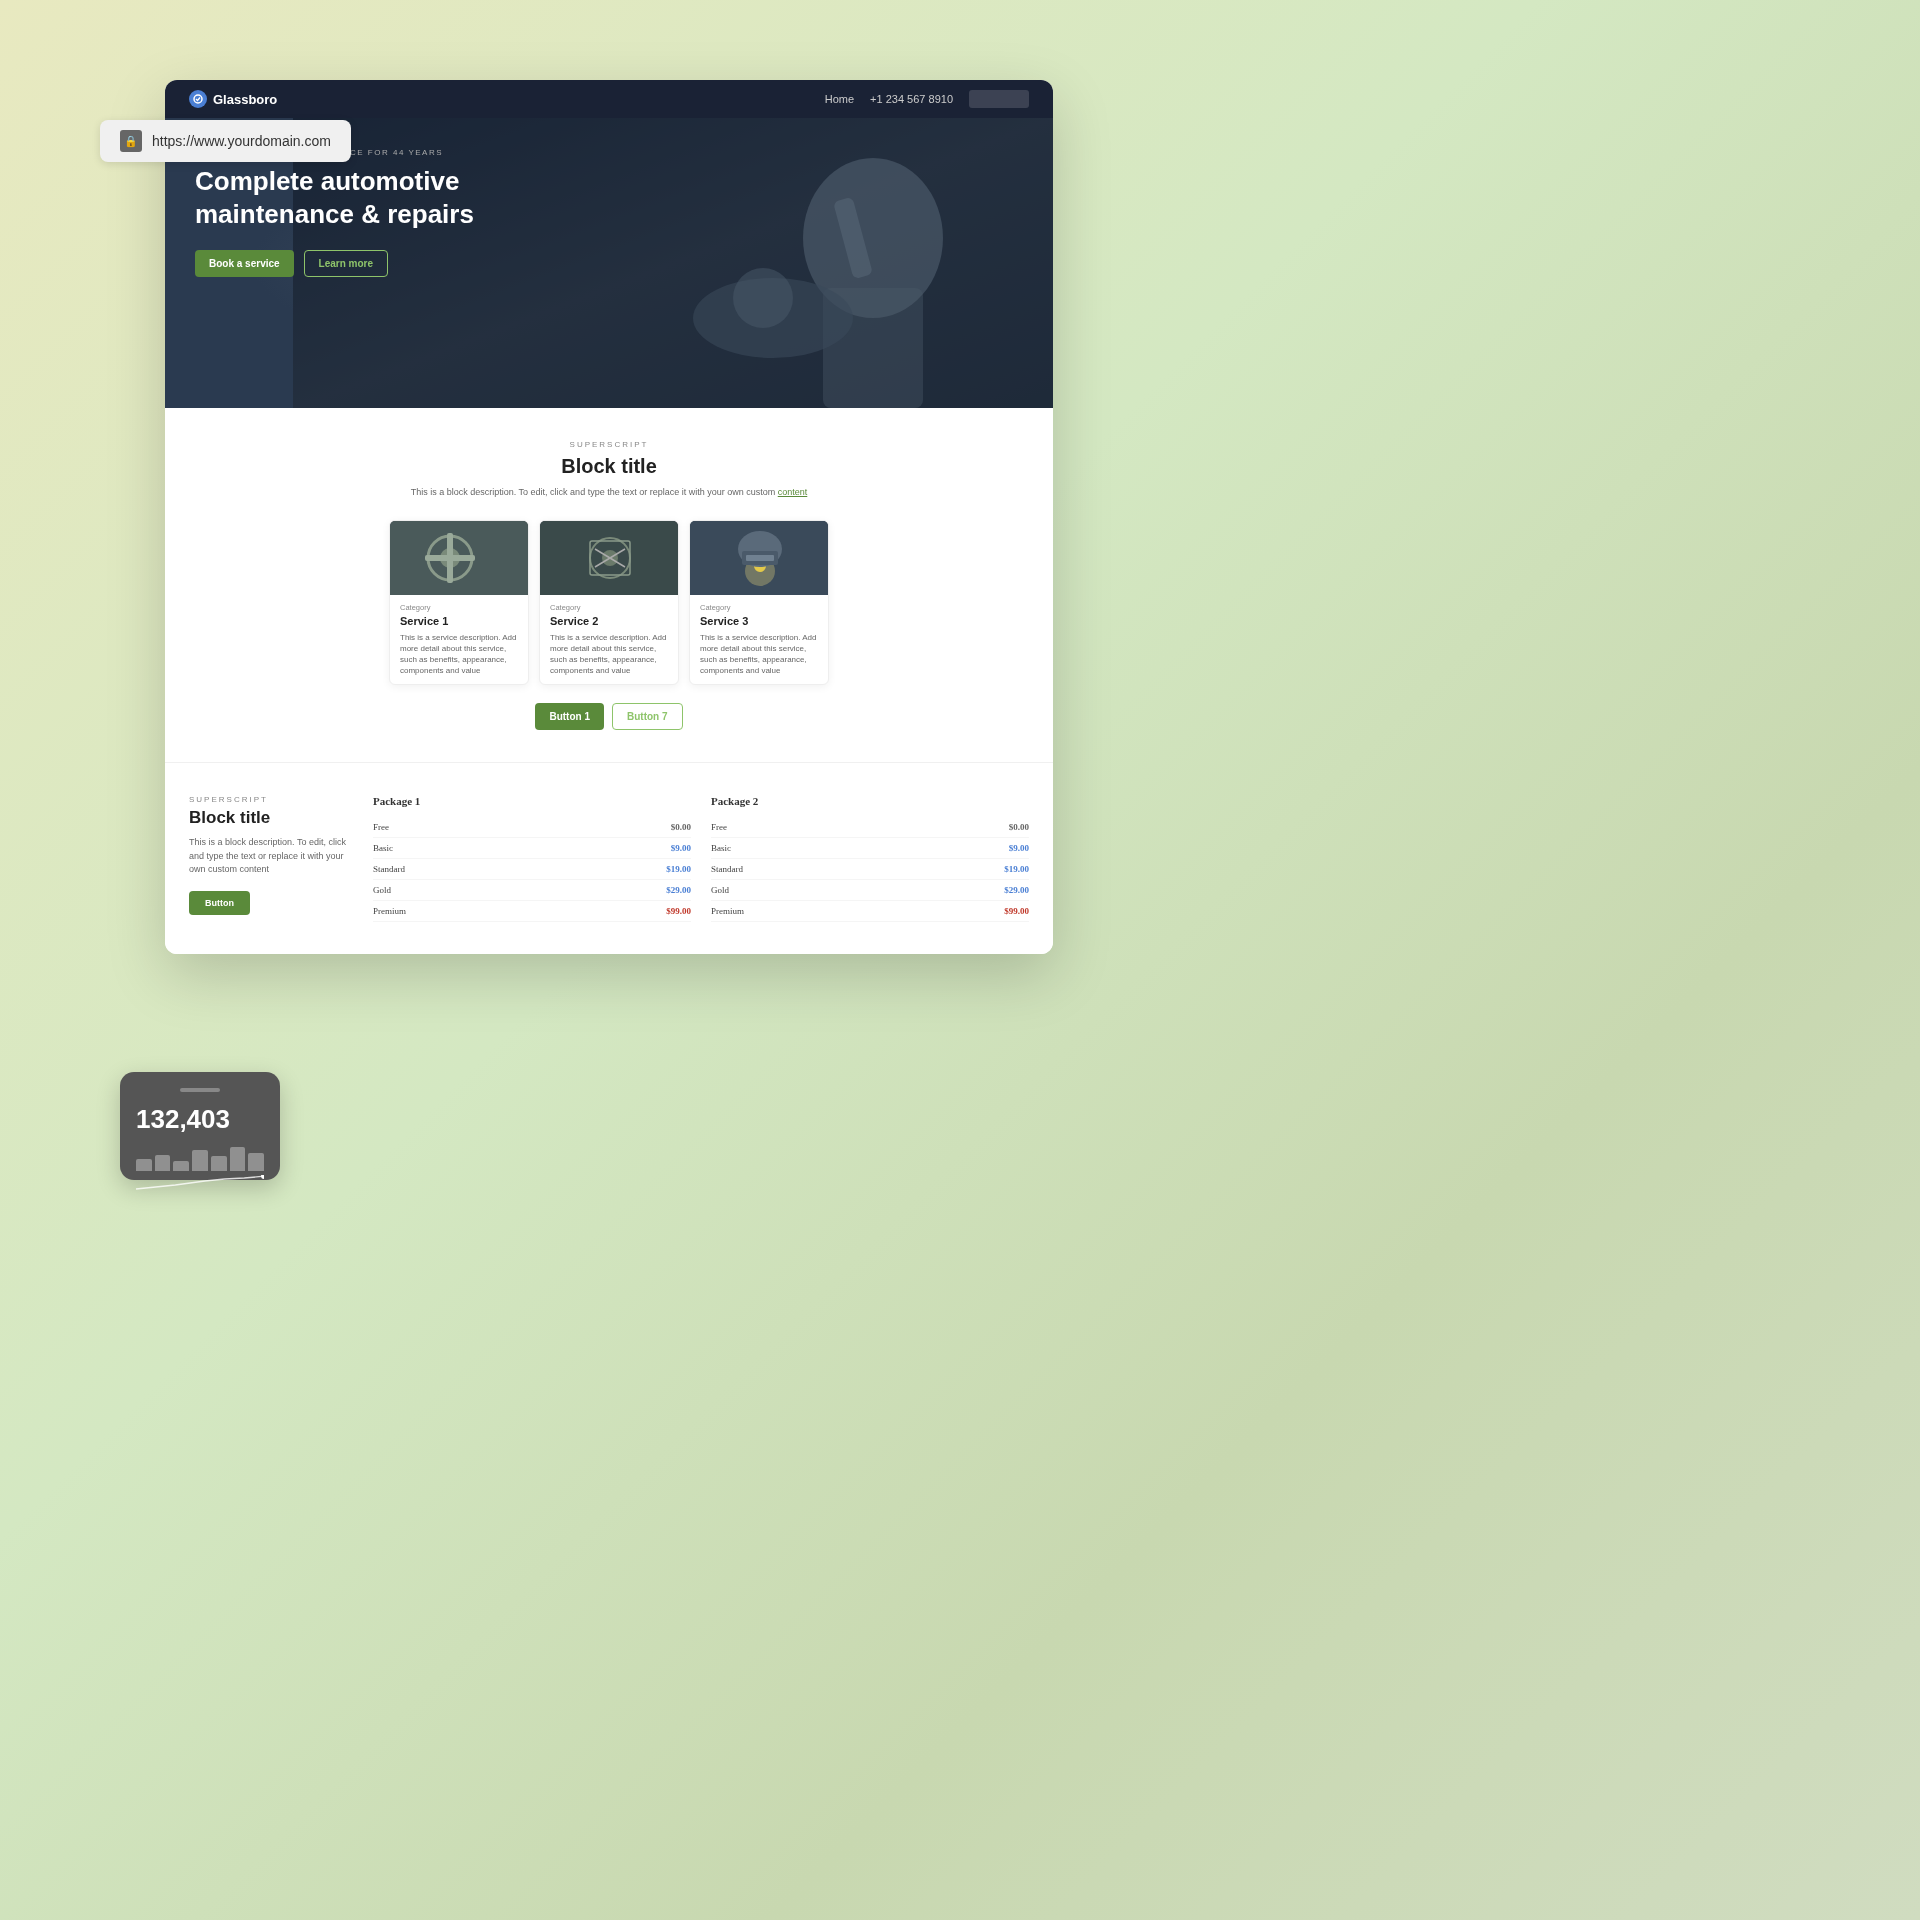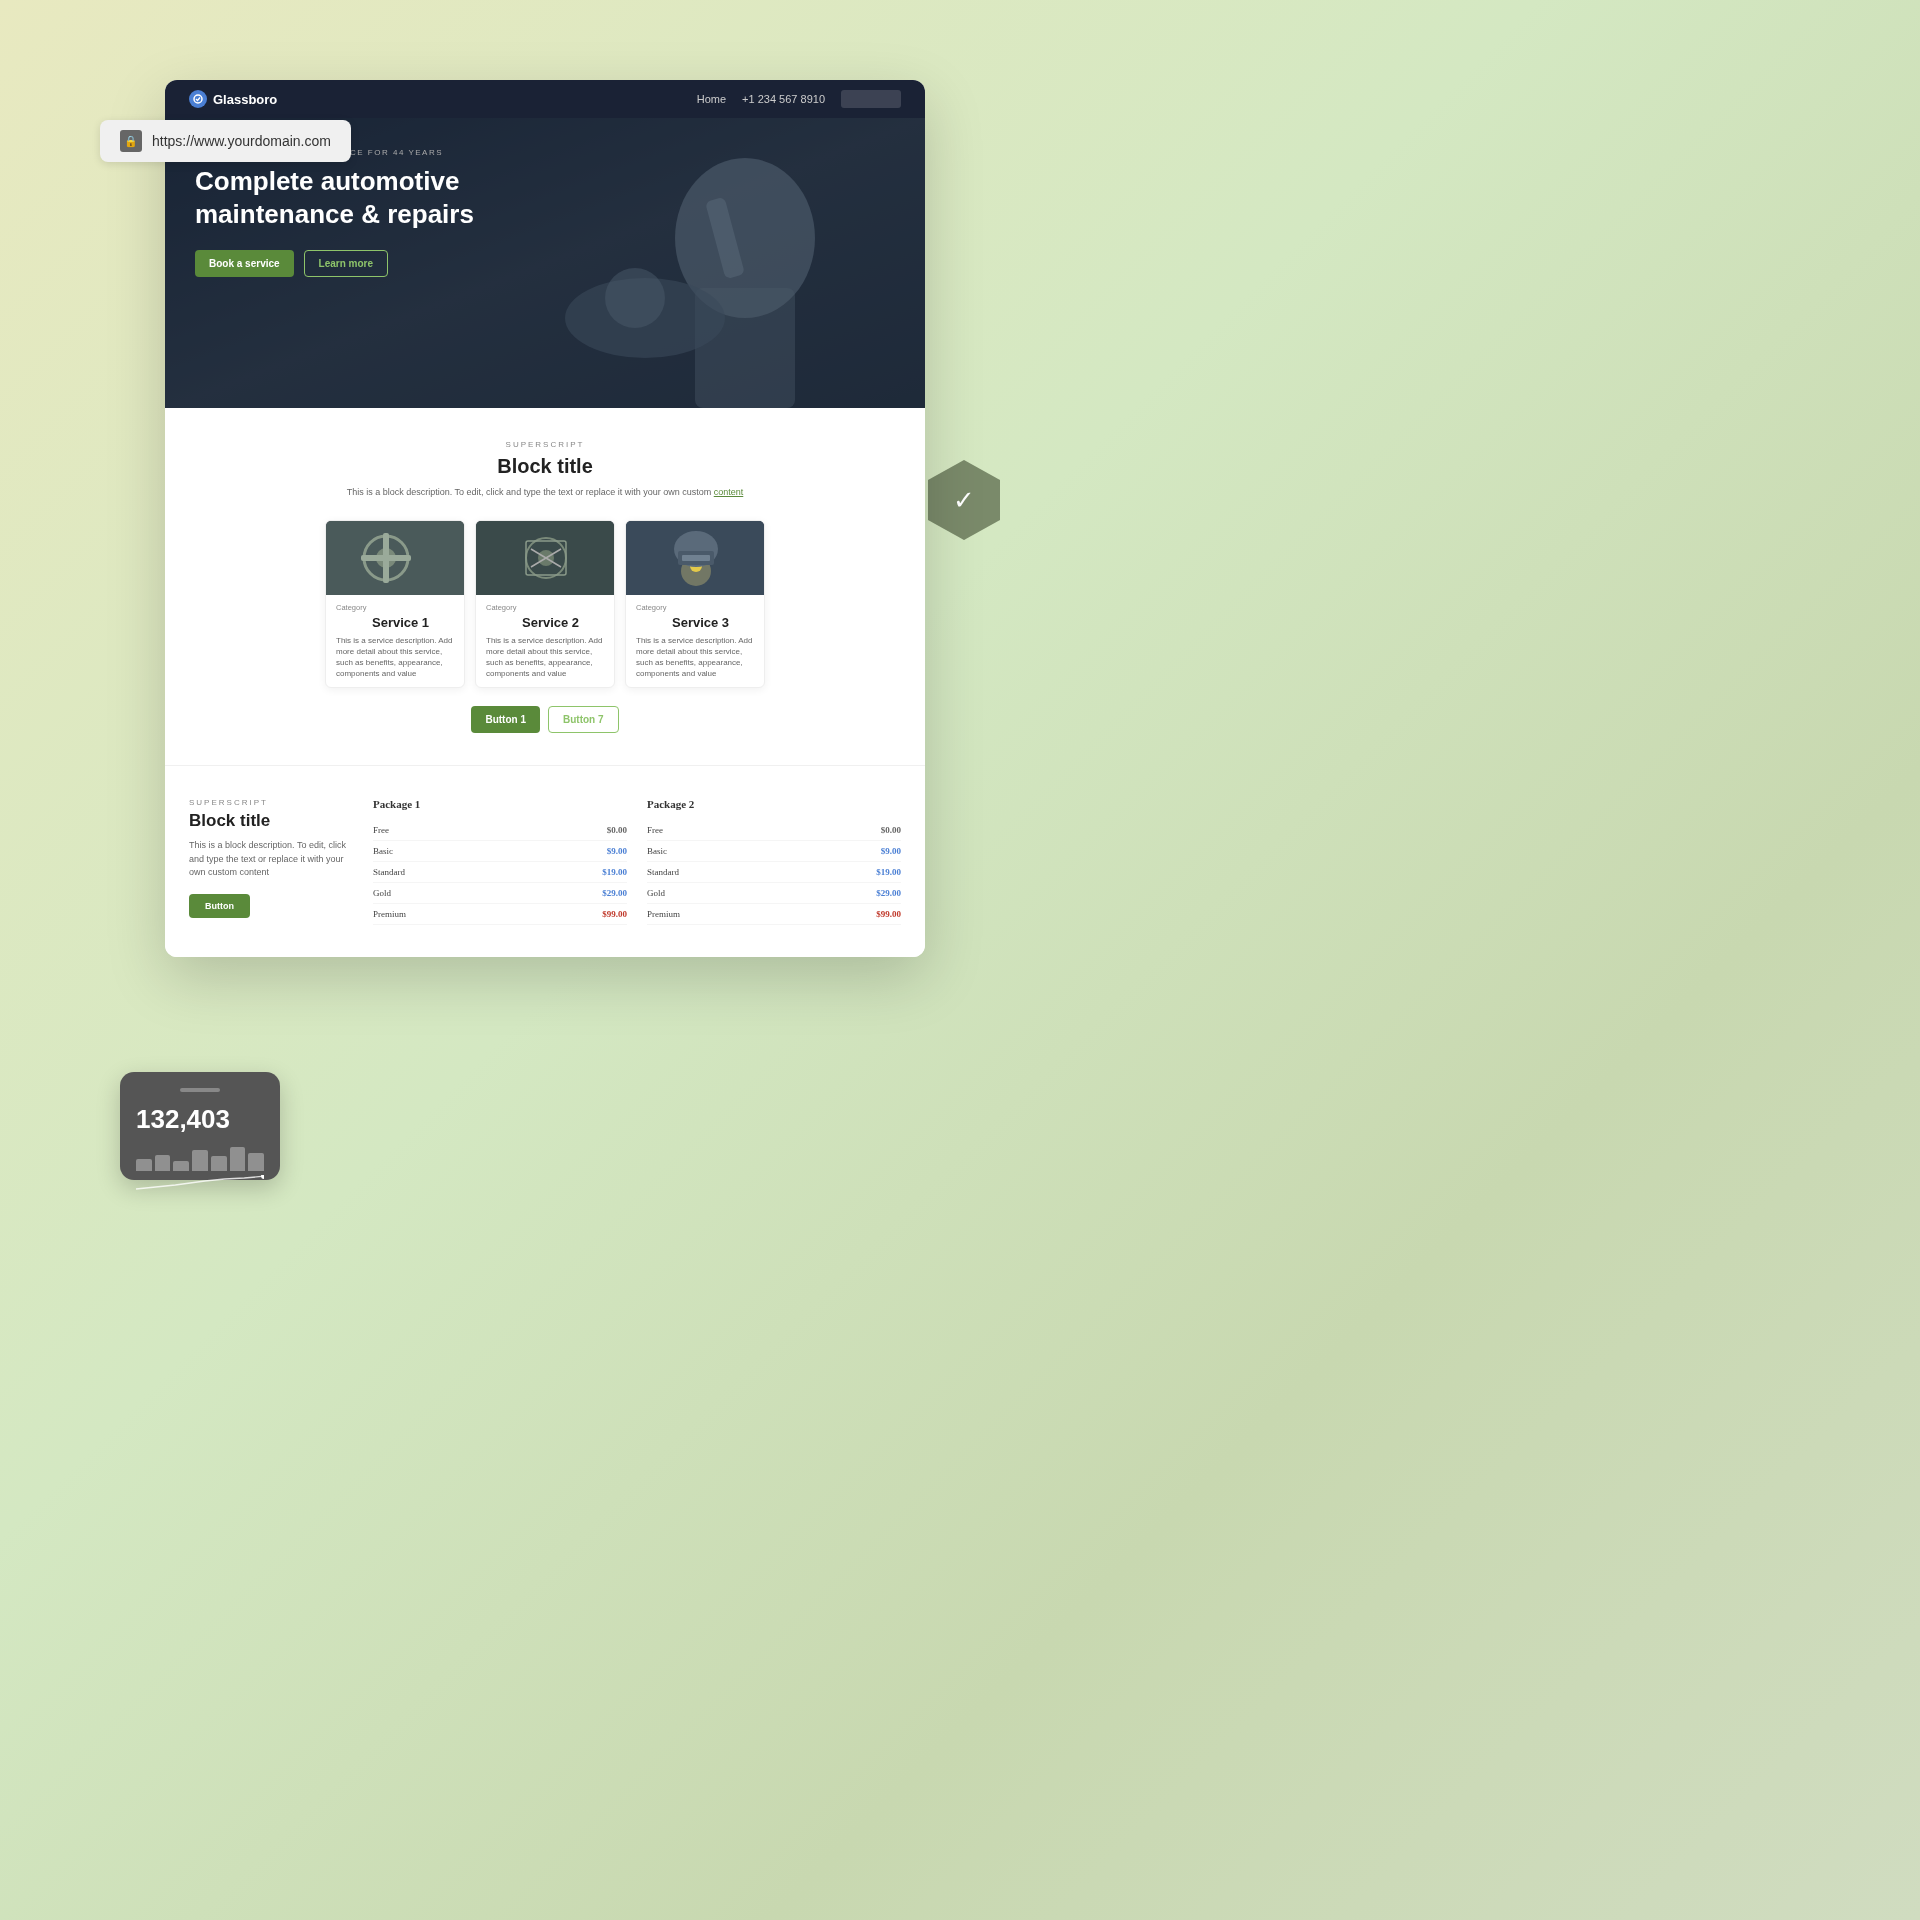--- a/index.html
+++ b/index.html
@@ -10,21 +10,21 @@
       font-family: 'Segoe UI', Arial, sans-serif;
       position: relative;
       overflow: hidden;
     }
 
     
     .browser-window {
       position: absolute;
       top: 80px;
       left: 165px;
-      width: 760px;
+      width: 888px;
       background: #fff;
       border-radius: 12px;
       box-shadow: 0 20px 60px rgba(0,0,0,0.18);
       overflow: hidden;
     }
 
     
     .address-bar {
       position: absolute;
       top: 120px;
@@ -222,25 +222,24 @@
     }
     .service-body {
       padding: 8px 10px;
     }
     .service-category {
       font-size: 7.5px;
       color: #888;
       margin-bottom: 3px;
     }
     .service-name {
-      font-size: 13px;
+      font-size: 11px;
       font-weight: 700;
       color: #222;
       margin-bottom: 5px;
-      margin-left: 36px;
     }
     .service-desc-text {
       font-size: 8px;
       color: #666;
       line-height: 1.4;
     }
 
     .services-buttons {
       display: flex;
       gap: 8px;

